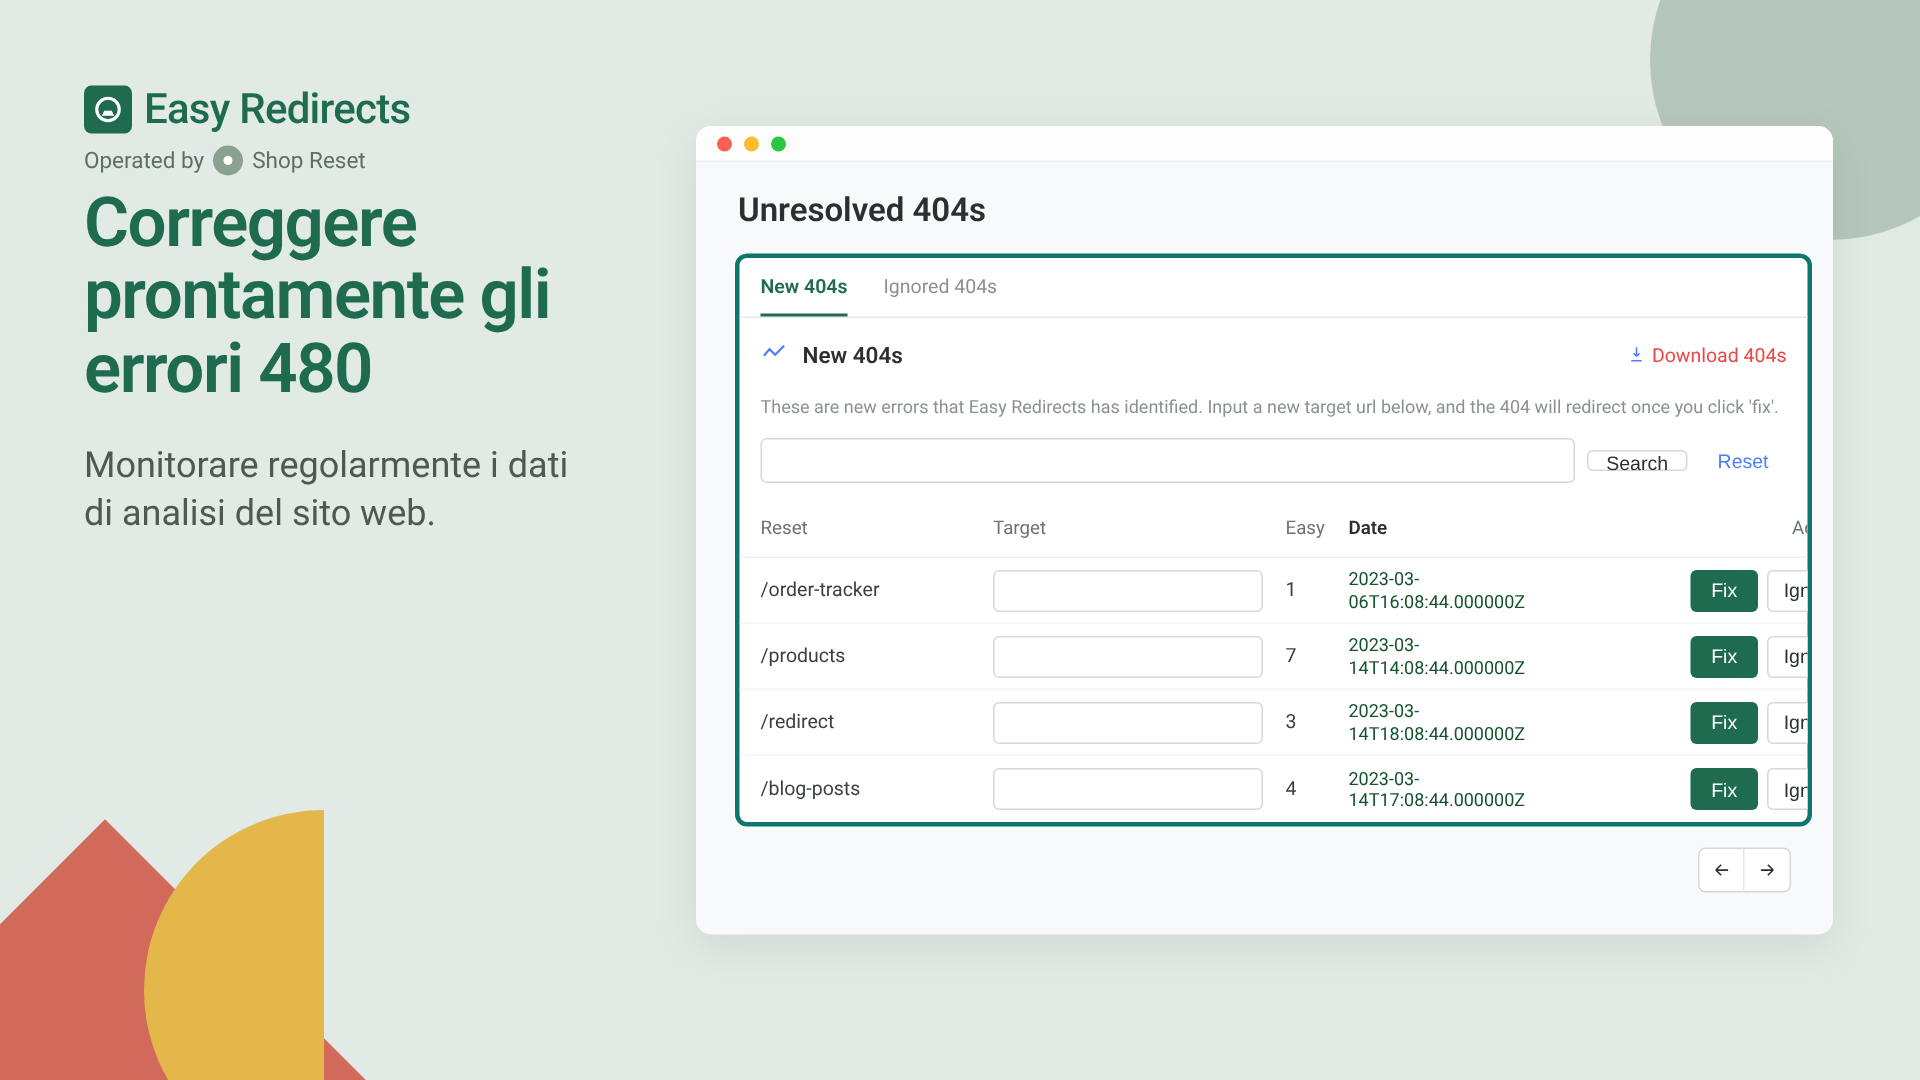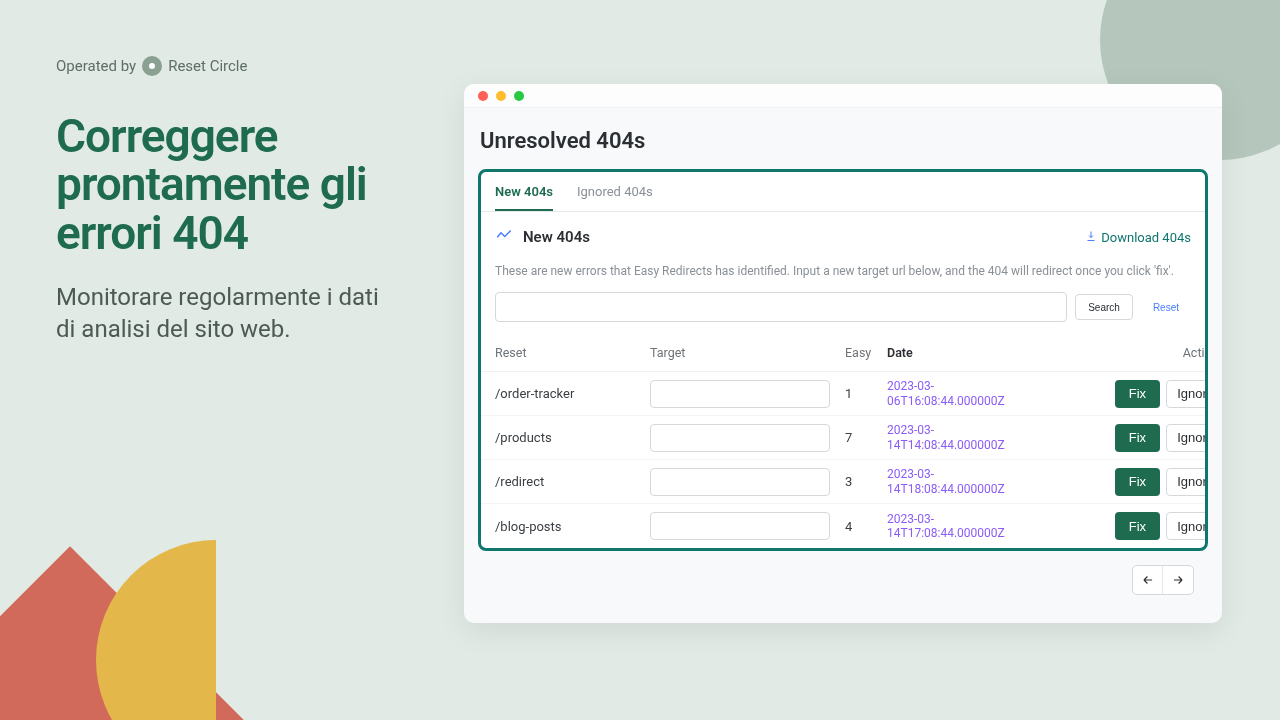--- a/index.html
+++ b/index.html
@@ -71,21 +71,21 @@
   color: #1e6b4f;
   letter-spacing: -0.5px;
 }
 
 .operated-row {
   display: flex;
   align-items: center;
   gap: 6px;
   font-size: 15px;
   color: #5f6e66;
-  margin-bottom: 36px;
+  margin-bottom: 8px;
 }
 .sc-badge {
   width: 20px;
   height: 20px;
   background: #8aa192;
   border-radius: 50%;
   display:flex;align-items:center;justify-content:center;
 }
 .sc-badge svg { width:12px; height:12px;}
 
@@ -121,21 +121,21 @@
   align-items: center;
   padding-left: 14px;
   gap: 8px;
   border-bottom: 1px solid #eef0f1;
 }
 .tl-dot { width: 10px; height: 10px; border-radius: 50%; }
 .tl-red { background: #ff5f57; }
 .tl-yellow { background: #febc2e; }
 .tl-green { background: #28c840; }
 
-.window-body { padding: 10px 14px 14px 14px; }
+.window-body { padding: 10px 14px 14px 26px; }
 
 .win-title {
   font-size: 22px;
   font-weight: 600;
   color: #2b2f33;
   margin: 10px 0 16px 2px;
 }
 
 .card {
   background: #fff;
@@ -172,21 +172,21 @@
 .section-title {
   display: flex;
   align-items: center;
   gap: 10px;
   font-size: 15px;
   font-weight: 600;
   color: #2b2f33;
 }
 .section-title svg { width:18px; height:18px; }
 .download-link {
-  color: #0f766e;
+  color: #ef4444;
   font-size: 13px;
   cursor: pointer;
   display:flex;align-items:flex-start;gap:4px;
 }
 
 .desc {
   font-size: 12px;
   color: #8a9096;
   padding: 10px 14px 14px;
 }
@@ -199,24 +199,24 @@
 }
 .search-input {
   flex: 1;
   height: 30px;
   border: 1px solid #d4d8db;
   border-radius: 4px;
   padding: 0 8px;
   font-size: 13px;
 }
 .btn {
-  height: 26px;
+  height: 14px;
   padding: 0 12px;
   border-radius: 4px;
-  font-size: 10px;
+  font-size: 13px;
   cursor: pointer;
   border: 1px solid #d4d8db;
   background: #fff;
   color: #2b2f33;
 }
 .btn-link {
   border: none;
   background: none;
   color: #4a7dff;
 }
@@ -244,21 +244,21 @@
   color: #3a3f44;
 }
 .trow:last-child{border-bottom:none;}
 .target-input {
   width: 180px;
   height: 28px;
   border: 1px solid #d4d8db;
   border-radius: 4px;
   padding: 0 6px;
 }
-.date-cell { font-size: 12px; color: #8b5cf6; line-height: 1.2;}
+.date-cell { font-size: 12px; color: #14532d; line-height: 1.2;}
 .date-cell .l1{display:block;}
 .actions-cell {
   display: flex;
   gap: 6px;
   justify-content: flex-end;
 }
 .btn-fix {
   background: #1e6b4f;
   color: #fff;
   border: none;
@@ -303,30 +303,39 @@
 .pager-btn svg{width:14px;height:14px;}
 </style>
 </head>
 <body>
 
 <div class="shape-gray"></div>
 <div class="shape-red"></div>
 <div class="shape-yellow"></div>
 
 <div class="left-panel">
+  <div class="logo-row">
+    <div class="logo-badge">
+      <svg viewBox="0 0 24 24" fill="none" stroke="#fff" stroke-width="2.5">
+          <path d="M7 17l5-10 5 10M12 7l-3 6h6z" fill="#fff" stroke="none"></path>
+          <circle cx="12" cy="12" r="9"></circle>
+        </svg>
+    </div>
+    <div class="logo-text">Easy Redirects</div>
+  </div>
   <div class="operated-row">
     <span>Operated by</span>
     <span class="sc-badge">
       <svg viewBox="0 0 24 24" fill="#fff">
           <circle cx="12" cy="12" r="6"></circle>
         </svg>
     </span>
-    <span>Reset Circle</span>
+    <span>Shop Reset</span>
   </div>
-  <h1 class="headline">Correggere prontamente gli errori 404</h1>
+  <h1 class="headline">Correggere prontamente gli errori 480</h1>
   <p class="subtext">Monitorare regolarmente i dati di analisi del sito web.</p>
 </div>
 
 <div class="window">
   <div class="titlebar">
     <div class="tl-dot tl-red"></div>
     <div class="tl-dot tl-yellow"></div>
     <div class="tl-dot tl-green"></div>
   </div>
   <div class="window-body">

